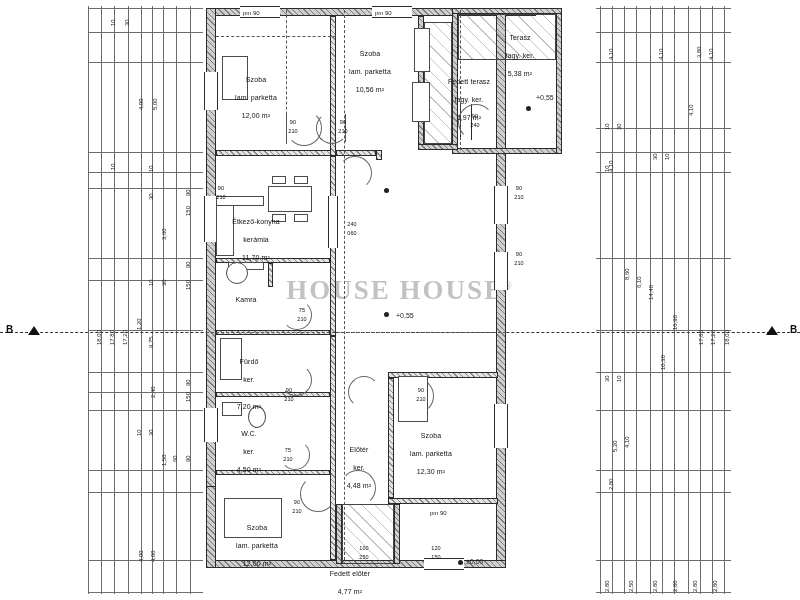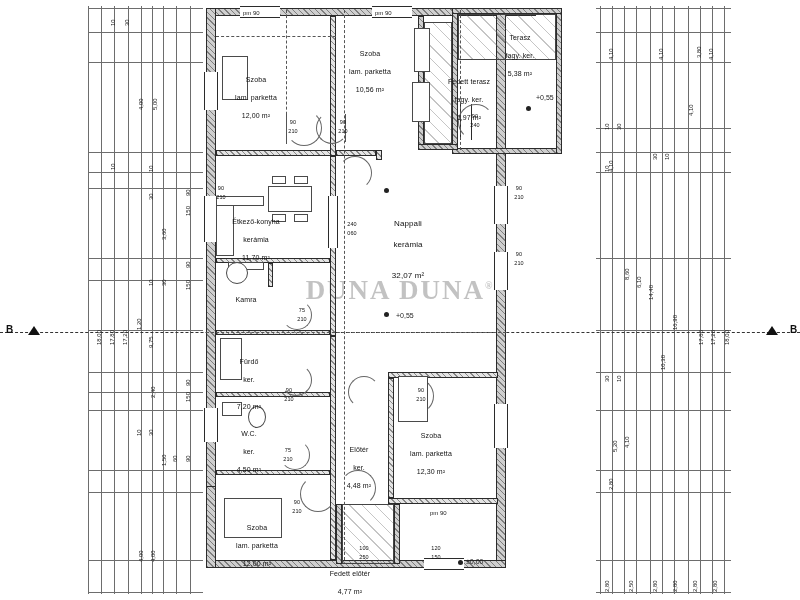--- a/index.html
+++ b/index.html
@@ -151,21 +151,21 @@
     box-sizing: border-box;
   }
   .sm { font-size: 5.5px; }
 </style>
 </head>
 <body>
 
 <div id="page">
 
   <div class="watermark">
-    <span>DUNA DUNA</span><sup>®</sup>
+    <span>HOUSE HOUSE</span><sup>®</sup>
   </div>
 
   <div>
 
     <div class="ln v thin" style="left:88px;  top:6px;  height:588px;"></div>
     <div class="ln v thin" style="left:101px; top:6px;  height:588px;"></div>
     <div class="ln v thin" style="left:114px; top:6px;  height:588px;"></div>
     <div class="ln v thin" style="left:128px; top:6px;  height:588px;"></div>
     <div class="ln v thin" style="left:141px; top:6px;  height:588px;"></div>
     <div class="ln v thin" style="left:152px; top:6px;  height:588px;"></div>
@@ -445,25 +445,20 @@
     <span>fagy. ker.</span><br>
     <span>6,97 m²</span>
   </div>
 
   <div class="room-label" style="left:216px; top:208px; width:80px;">
     <span>Étkező-konyha</span><br>
     <span>kerámia</span><br>
     <span>11,70 m²</span>
   </div>
 
-  <div class="room-label big" style="left:368px; top:208px; width:80px;">
-    <span>Nappali</span><br>
-    <span>kerámia</span><br><br>
-    <span>32,07 m²</span>
-  </div>
 
   <div class="room-label" style="left:216px; top:286px; width:60px;">
     <span>Kamra</span>
   </div>
 
   <div class="room-label" style="left:216px; top:348px; width:66px;">
     <span>Fürdő</span><br>
     <span>ker.</span><br><br>
     <span>7,20 m²</span>
   </div>

